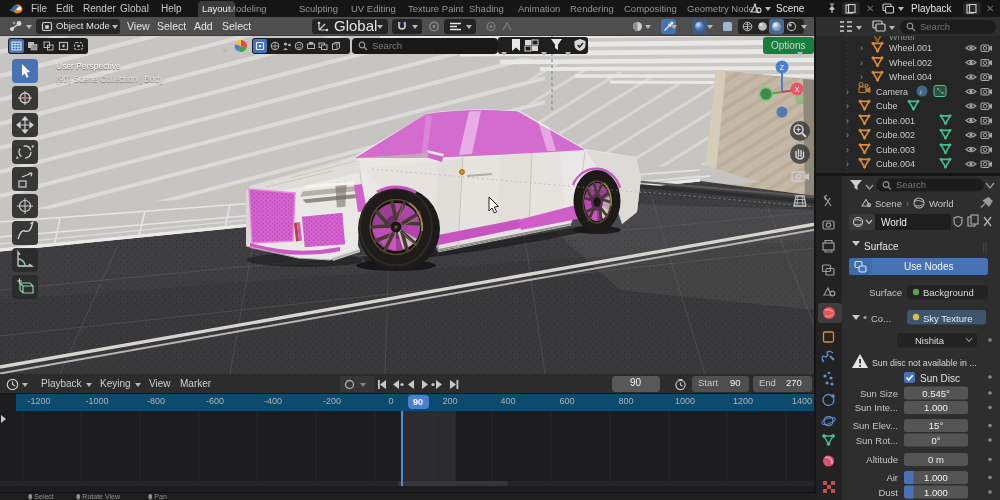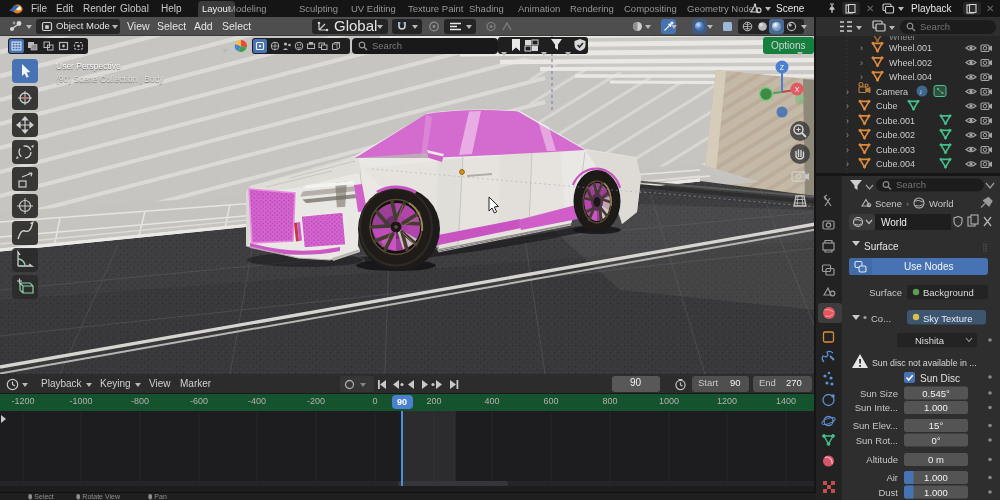--- a/index.html
+++ b/index.html
@@ -21,21 +21,21 @@
         border-bottom:1px solid #3a3a3a;}
   #row2 .m{position:absolute;top:0;height:18px;line-height:18px;font-size:10.5px;color:#e4e4e4;}
   .pill{position:absolute;background:#272727;border-radius:3px;color:#e8e8e8;}
   
   #rpanel{position:absolute;left:814px;top:17px;width:186px;height:483px;background:#262626;z-index:5;
           border-left:2px solid #161616;}
   
   #tl{position:absolute;left:0;top:374px;width:816px;height:118px;background:#1d1d1f;z-index:4;}
   #tlhead{position:absolute;left:0;top:0;width:816px;height:20px;background:#2c2c2c;border-bottom:1px solid #1a1a1a;}
   #tlhead .m{position:absolute;top:0;height:20px;line-height:20px;font-size:10px;color:#cfcfcf;}
-  #ruler{position:absolute;left:0;top:20px;width:816px;height:17px;background:#14532d;}
+  #ruler{position:absolute;left:16px;top:20px;width:816px;height:17px;background:#0c4a6e;}
   #ruler .n{position:absolute;top:2px;font-size:9px;color:#b2b2b2;transform:translateX(-50%);}
   
   #status{position:absolute;left:0;top:492px;width:816px;height:8px;background:#1f1f1f;z-index:6;
           border-top:1px solid #101010;}
   
   .ovl{position:absolute;z-index:3;}
   .vtxt{position:absolute;font-size:8.5px;color:#e0e0e0;text-shadow:0 1px 1px rgba(0,0,0,.6);z-index:3;}
 </style>
 </head>
 <body>

